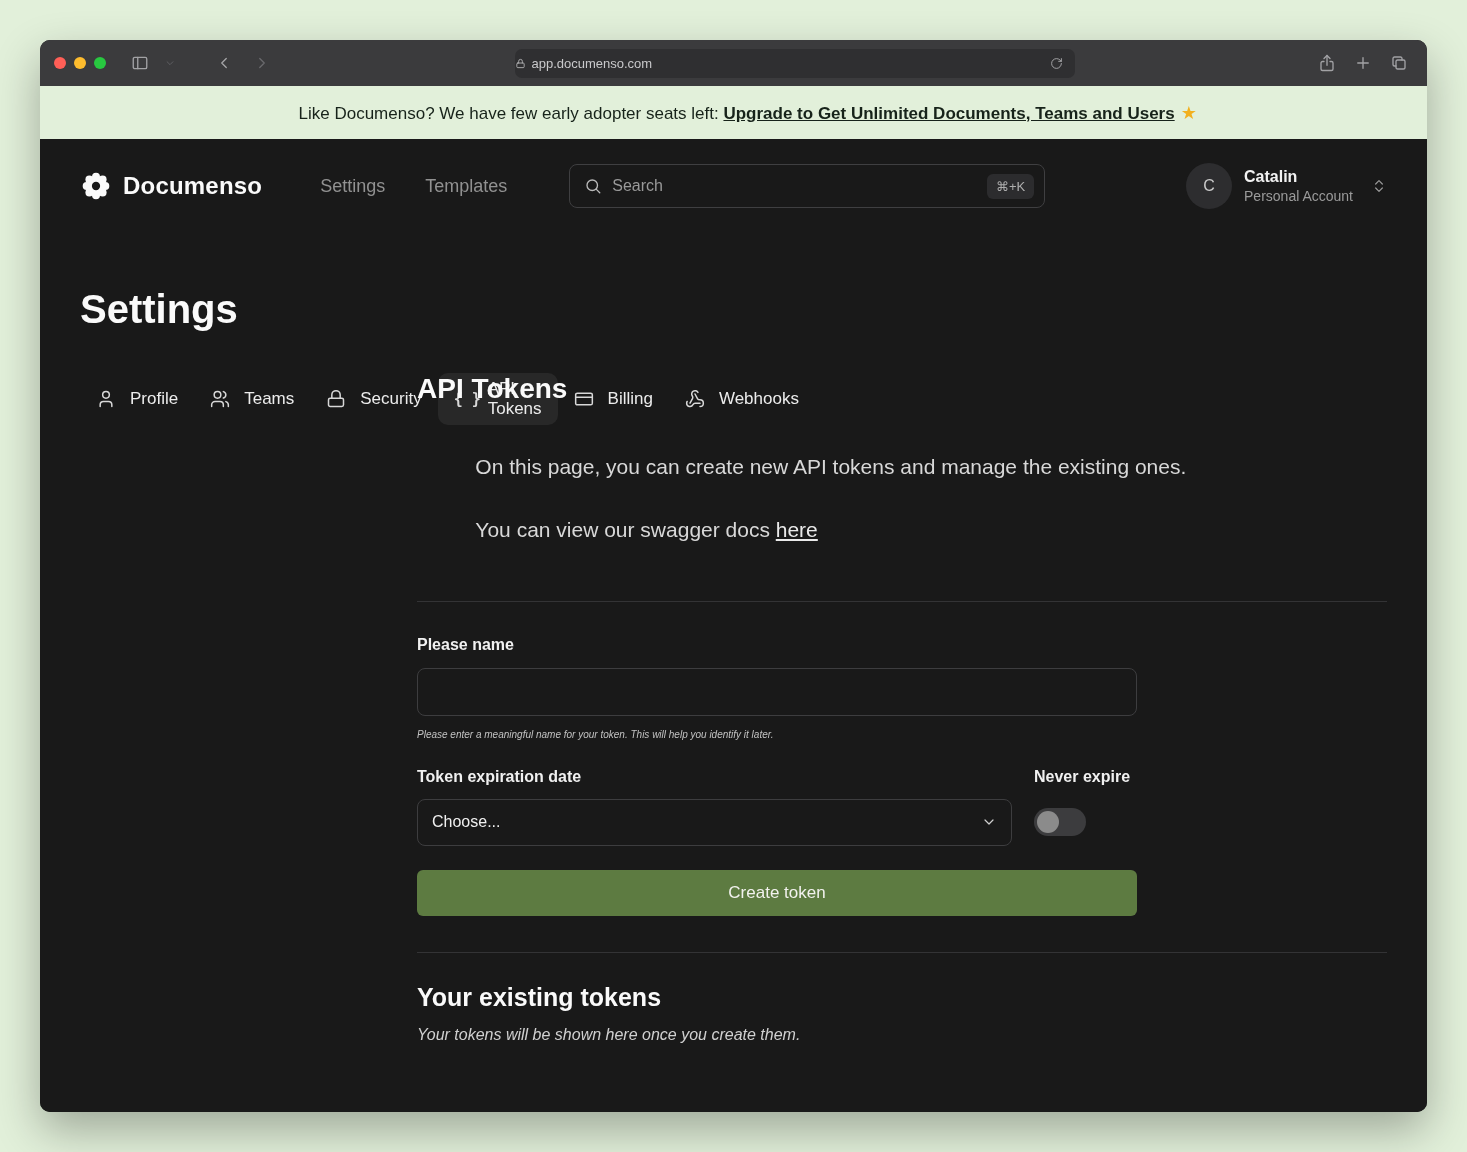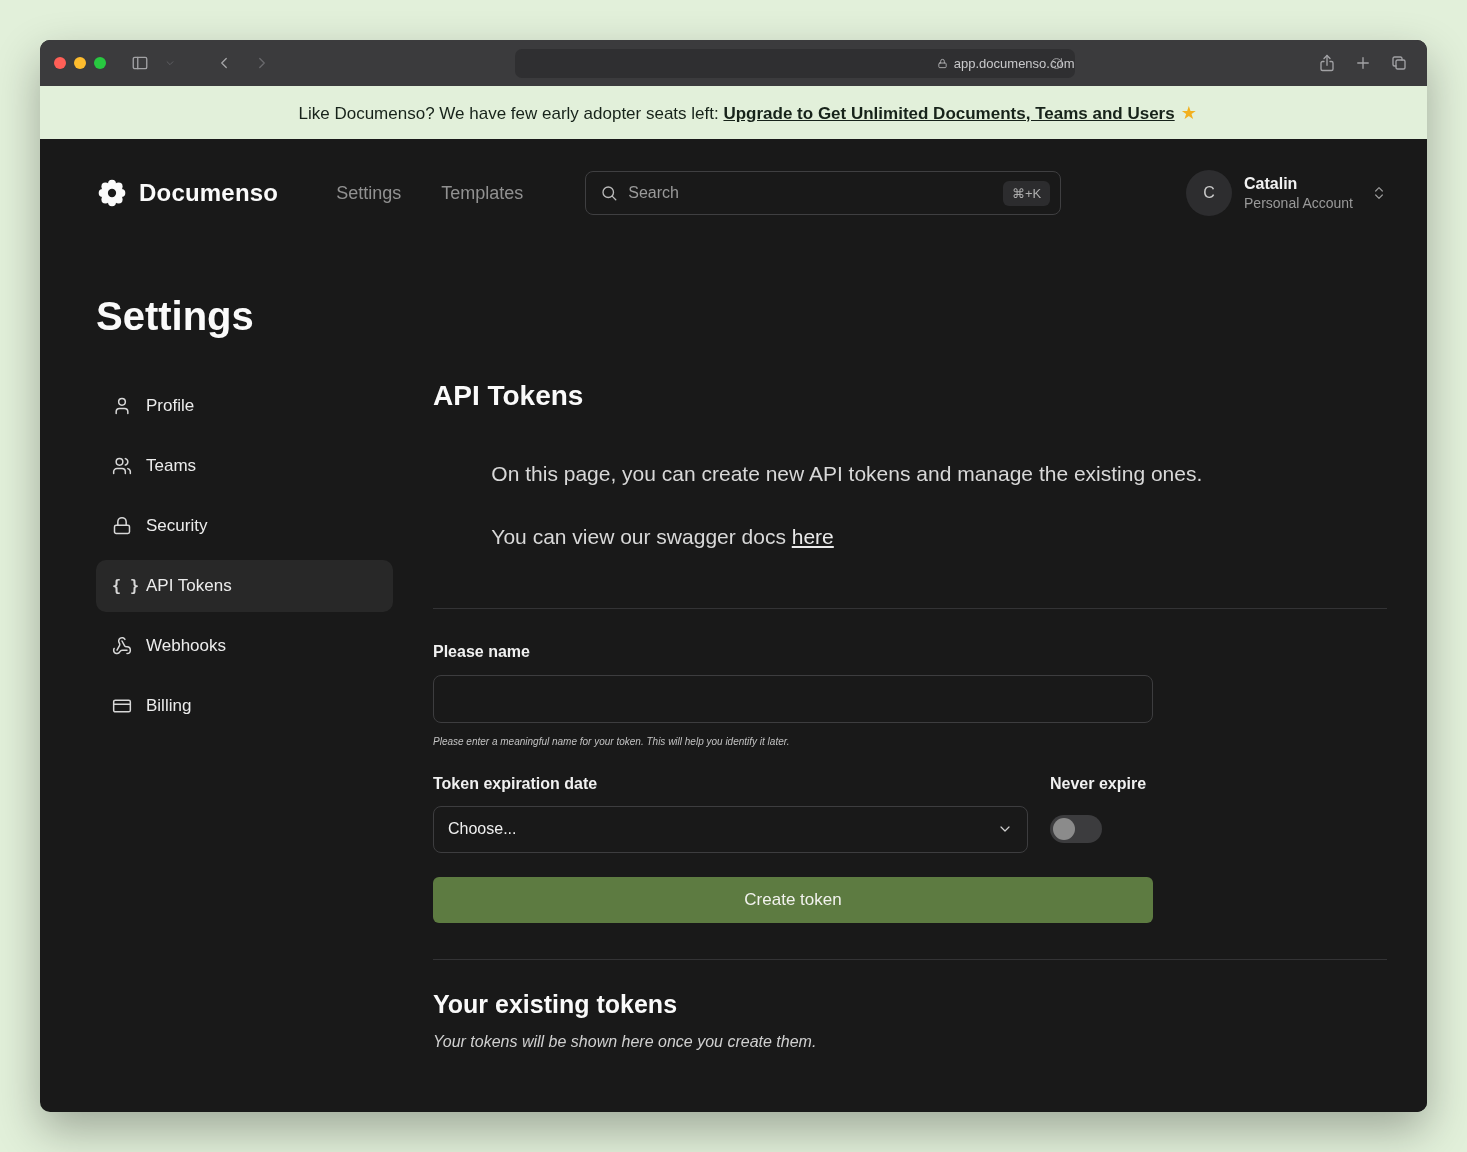--- a/index.html
+++ b/index.html
@@ -20,54 +20,54 @@
   .traffic { display:flex; gap:8px; align-items:center; }
   .light { width:12px; height:12px; border-radius:50%; border:none; cursor:pointer; }
   .light.red{background:#ff5f57}.light.yellow{background:#febc2e}.light.green{background:#28c840}
   .chrome-btn { background:none; border:none; color:#a2a2a5; display:flex; align-items:center; justify-content:center; width:28px; height:30px; cursor:pointer; }
   .chrome-btn svg { width:18px; height:18px; }
   .chrome-btn.dim { color:#68686b; }
   .chrome-btn.mini svg { width:10px; height:10px; }
   .chrome-left { display:flex; align-items:center; gap:2px; margin-left:20px; }
   .chrome-left .navs { margin-left:24px; display:flex; gap:10px; }
   .spacer { flex:1; }
-  .url-bar { width:560px; height:29px; background:#2f2f31; border-radius:7px; display:flex; align-items:center; justify-content:flex-end; gap:6px; color:#c9c9cb; font-size:13px; position:relative; cursor:text; }
+  .url-bar { width:560px; height:29px; background:#2f2f31; border-radius:7px; display:flex; align-items:center; justify-content:flex-start; gap:6px; color:#c9c9cb; font-size:13px; position:relative; cursor:text; }
   .url-bar .lock { width:11px; height:11px; color:#bdbdbf; }
   .url-bar .refresh { position:absolute; right:4px; color:#a5a5a8; }
   .url-bar .refresh svg { width:13px; height:13px; }
   .chrome-right { display:flex; gap:8px; margin-right:0; }
   
   .banner { height:53px; background:#e2f0da; display:flex; align-items:center; justify-content:center; font-size:17px; color:#17231a; flex-shrink:0; }
   .banner-inner { white-space:pre-wrap; }
   .banner-inner .prefix { font-weight:500; }
   .banner-inner .link { text-decoration:underline; font-weight:700; color:#17231a; cursor:pointer; }
   .banner-inner .star { color:#f2b01e; font-size:18px; margin-left:6px; }
   
-  .app { flex:1; background:#191919; padding:7px 40px; color:#e9e9e9; overflow:hidden;margin-left:16px; }
+  .app { flex:1; background:#191919; padding:0 40px; color:#e9e9e9; overflow:hidden; }
   .app-header { height:94px; display:flex; align-items:center; }
   .brand { display:flex; align-items:center; gap:11px; cursor:pointer; }
   .brand svg { width:32px; height:32px; }
   .brand-name { font-size:24px; font-weight:700; color:#fafafa; letter-spacing:.2px; }
   .top-nav { display:flex; gap:40px; margin-left:58px; }
   .top-nav a { color:#919191; font-size:18px; text-decoration:none; font-weight:500; cursor:pointer; }
   .searchbox { margin-left:62px; width:476px; height:44px; border:1px solid #3f3f41; border-radius:8px; display:flex; align-items:center; padding:0 10px 0 14px; gap:10px; color:#9a9a9a; cursor:text; }
   .searchbox svg { width:18px; height:18px; color:#b9b9b9; flex-shrink:0; }
   .searchbox input { flex:1; background:transparent; border:none; outline:none; color:#e5e5e5; font-size:16px; font-family:inherit; min-width:0; }
   .searchbox input::placeholder { color:#9a9a9a; }
   .kbd { background:#2c2c2e; border-radius:6px; padding:5px 9px; font-size:13px; color:#aeaeae; }
   .account { margin-left:auto; display:flex; align-items:center; gap:12px; cursor:pointer; }
   .avatar { width:46px; height:46px; border-radius:50%; background:#2d2d2f; color:#c9c9c9; display:flex; align-items:center; justify-content:center; font-size:16px; flex-shrink:0; }
   .acct-name { font-size:16px; color:#f2f2f2; font-weight:600; line-height:1.35; }
   .acct-type { font-size:14px; color:#9a9a9a; line-height:1.35; }
   .acct-chev { color:#9a9a9a; margin-left:6px; display:flex; }
   .acct-chev svg { width:16px; height:16px; }
   
   .page-title { font-size:40px; font-weight:700; color:#fafafa; margin-top:54px; }
   .columns { display:flex; margin-top:41px; }
-  .side-nav { width:297px; flex-shrink:0; display:flex; flex-direction:column; gap:8px; }
+  .side-nav { width:297px; flex-shrink:0; display:flex; flex-direction:row; }
   .side-item { height:52px; border-radius:10px; display:flex; align-items:center; gap:14px; padding:0 16px; color:#ececec; font-size:17px; font-weight:500; cursor:pointer; background:transparent; border:none; text-align:left; font-family:inherit; }
   .side-item.active { background:#282828; }
   .side-item svg { width:20px; height:20px; color:#d8d8d8; flex-shrink:0; }
   .braces { font-size:15px; font-weight:700; width:20px; text-align:center; color:#d8d8d8; font-family:"DejaVu Sans Mono", monospace; flex-shrink:0; }
   
   .main { margin-left:40px; width:970px; }
   .main h2 { font-size:28px; font-weight:700; color:#fafafa; }
   .desc { margin-top:14px; font-size:21px; line-height:1.5; color:#d8d8d8; white-space:pre-wrap; }
   .desc a { color:#eaeaea; text-decoration:underline; cursor:pointer; }
   hr.div { border:none; border-top:1px solid #333335; margin:24px 0 0; }
@@ -239,32 +239,32 @@
               <path d="M7 11V7a5 5 0 0 1 10 0v4"></path>
             </svg>
           <span>Security</span>
         </button>
         <button class="side-item active">
           <span class="braces">{ }</span>
           <span>API Tokens</span>
         </button>
         <button class="side-item">
           <svg class="stroked" viewBox="0 0 24 24">
+              <rect x="2" y="5" width="20" height="14" rx="2"></rect>
+              <line x1="2" y1="10" x2="22" y2="10"></line>
+            </svg>
+          <span>Billing</span>
+        </button>
+        <button class="side-item">
+          <svg class="stroked" viewBox="0 0 24 24">
               <path d="M18 16.98h-5.99c-1.1 0-1.95.94-2.48 1.9A4 4 0 0 1 2 17c.01-.7.2-1.4.57-2"></path>
               <path d="m6 17 3.13-5.78c.53-.97.1-2.18-.5-3.1a4 4 0 1 1 6.89-4.06"></path>
               <path d="m12 6 3.13 5.73C15.66 12.7 16.9 13 18 13a4 4 0 0 1 0 8"></path>
             </svg>
           <span>Webhooks</span>
-        </button>
-        <button class="side-item">
-          <svg class="stroked" viewBox="0 0 24 24">
-              <rect x="2" y="5" width="20" height="14" rx="2"></rect>
-              <line x1="2" y1="10" x2="22" y2="10"></line>
-            </svg>
-          <span>Billing</span>
         </button>
       </nav>
 
       <section class="main">
         <h2>API Tokens</h2>
         <div class="desc">
           <span>On this page, you can create new API tokens and manage the existing ones.</span><br>
           <span>You can view our swagger docs </span><a>here</a>
         </div>
 

